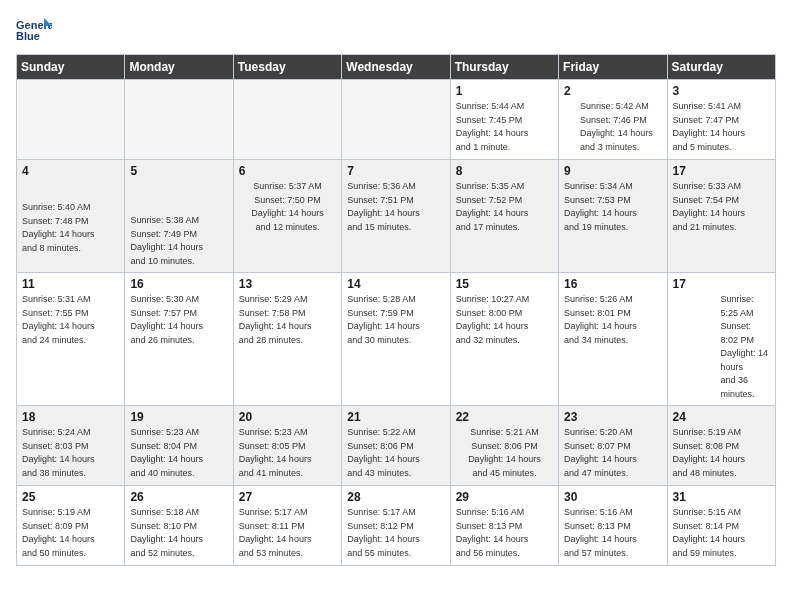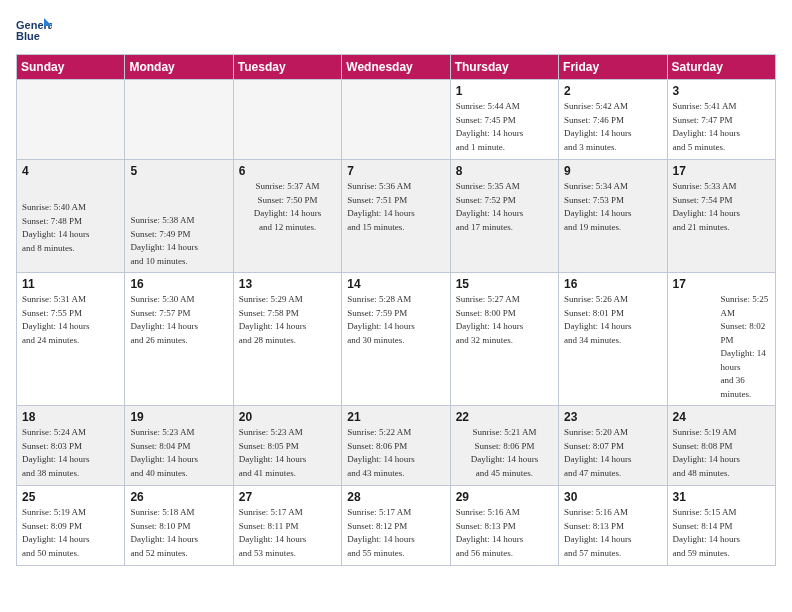--- a/index.html
+++ b/index.html
@@ -36,21 +36,21 @@
     .calendar-subtitle {
       font-size: 15px;
       color: #333;
     }
     table {
       width: 100%;
       border-collapse: collapse;
       table-layout: fixed;
     }
     th {
-      background-color: #be185d;
+      background-color: #404040;
       color: #fff;
       font-size: 12px;
       font-weight: bold;
       padding: 5px 4px;
       text-align: left;
       border: 1px solid #c0c8d8;
     }
     td {
       border: 1px solid #c0c8d8;
       vertical-align: top;
@@ -69,21 +69,20 @@
     .day-number {
       font-size: 12px;
       font-weight: bold;
       color: #1a1a1a;
       margin-bottom: 2px;
     }
     .day-info {
       font-size: 9px;
       line-height: 1.5;
       color: #333;
-      font-family: Liberation Serif, serif;
     }
   </style>
 </head>
 <body>
 
 <div class="header-area">
   <div class="logo">
     <svg class="logo-icon" viewBox="0 0 36 30" xmlns="http://www.w3.org/2000/svg">
       <text x="0" y="13" font-size="11" font-weight="bold" fill="#1a3a6b">General</text>
       <text x="0" y="24" font-size="11" font-weight="bold" fill="#1a3a6b">Blue</text>
@@ -116,21 +115,21 @@
         <td class="empty"></td>
         <td>
           <div class="day-number">1</div>
           <div class="day-info" style="white-space: pre-line;">Sunrise: 5:44 AM
 Sunset: 7:45 PM
 Daylight: 14 hours
 and 1 minute.</div>
         </td>
         <td>
           <div class="day-number">2</div>
-          <div class="day-info" style="white-space: pre-line;">Sunrise: 5:42 AM
+          <div class="day-info" style="white-space: pre-line; margin-left: 16px;">Sunrise: 5:42 AM
 Sunset: 7:46 PM
 Daylight: 14 hours
 and 3 minutes.</div>
         </td>
         <td>
           <div class="day-number">3</div>
           <div class="day-info" style="white-space: pre-line;">Sunrise: 5:41 AM
 Sunset: 7:47 PM
 Daylight: 14 hours
 and 5 minutes.</div>
@@ -211,21 +210,21 @@
         </td>
         <td>
           <div class="day-number">14</div>
           <div class="day-info" style="white-space: pre-line;">Sunrise: 5:28 AM
 Sunset: 7:59 PM
 Daylight: 14 hours
 and 30 minutes.</div>
         </td>
         <td>
           <div class="day-number">15</div>
-          <div class="day-info" style="white-space: pre-line;">Sunrise: 5:27 AM
+          <div class="day-info" style="white-space: pre-line;">Sunrise: 10:27 AM
 Sunset: 8:00 PM
 Daylight: 14 hours
 and 32 minutes.</div>
         </td>
         <td>
           <div class="day-number">16</div>
           <div class="day-info" style="white-space: pre-line;">Sunrise: 5:26 AM
 Sunset: 8:01 PM
 Daylight: 14 hours
 and 34 minutes.</div>

